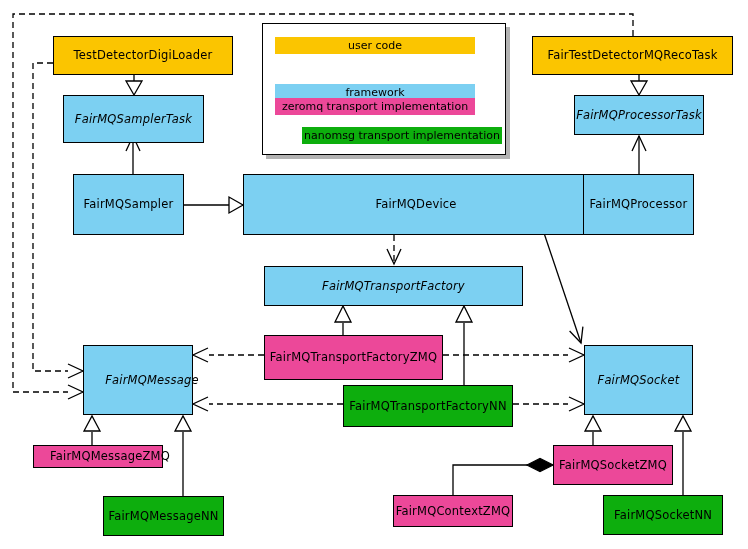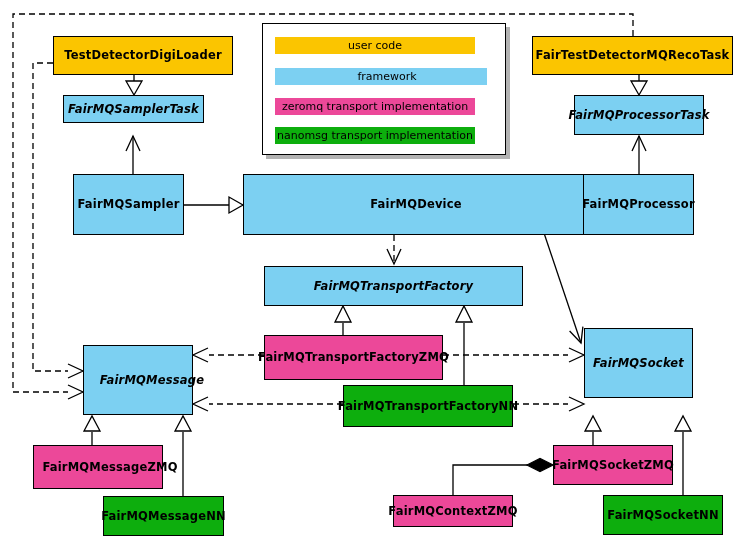--- a/index.html
+++ b/index.html
@@ -4,21 +4,21 @@
 <style>
   html,body{margin:0;padding:0;background:#fff;}
   #canvas{
     position:relative;width:748px;height:549px;background:#ffffff;overflow:hidden;
     font-family:"DejaVu Sans","Liberation Sans",sans-serif;
   }
   #edges{position:absolute;left:0;top:0;width:748px;height:549px;}
   .node{
     position:absolute;box-sizing:border-box;border:1px solid #000;
     display:flex;align-items:center;justify-content:center;text-align:center;
-    font-size:11.5px;font-weight:bold;color:#000;letter-spacing:.2px;line-height:1.1;
+    font-size:11.5px;font-weight:normal;color:#000;letter-spacing:.2px;line-height:1.1;
   }
   .abstract{font-style:italic;}
   .c-yellow{background:#fbc500;}
   .c-blue{background:#7cd0f2;}
   .c-red{background:#ec4899;}
   .c-green{background:#0dae0d;}
   #legend{
     position:absolute;left:262px;top:23px;width:244px;height:132px;box-sizing:border-box;
     background:#fff;border:1px solid #000;box-shadow:4px 4px 0 #b3b3b3;
   }
@@ -121,56 +121,56 @@
     <g>
       <path d="M453,495 L453,465 L528,465"></path>
       <polygon points="527,465 540,458.5 553,465 540,471.5" fill="#000"></polygon>
     </g>
   </svg>
 
   <div id="legend">
     <div class="legend-bar c-yellow" style="top:13px;">
       <span>user code</span>
     </div>
-    <div class="legend-bar c-blue" style="top:44px;padding-left:12px;">
+    <div class="legend-bar c-blue" style="top:60px;">
       <span>framework</span>
     </div>
     <div class="legend-bar c-red" style="top:74px;">
       <span>zeromq transport implementation</span>
     </div>
-    <div class="legend-bar c-green" style="top:103px;">
+    <div class="legend-bar c-green" style="top:103px;margin-left:27px;">
       <span>nanomsg transport implementation</span>
     </div>
   </div>
 
   <div class="node c-yellow" style="left:53px;top:36px;width:180px;height:39px;">TestDetectorDigiLoader</div>
 
   <div class="node c-yellow" style="left:532px;top:36px;width:201px;height:39px;">FairTestDetectorMQRecoTask</div>
 
-  <div class="node c-blue abstract" style="left:63px;top:95px;width:141px;height:28px;">FairMQSamplerTask</div>
+  <div class="node c-blue abstract" style="left:63px;top:95px;width:141px;height:48px;">FairMQSamplerTask</div>
 
   <div class="node c-blue abstract" style="left:574px;top:95px;width:130px;height:40px;">FairMQProcessorTask</div>
 
   <div class="node c-blue" style="left:73px;top:174px;width:111px;height:61px;">FairMQSampler</div>
 
   <div class="node c-blue" style="left:243px;top:174px;width:346px;height:61px;">FairMQDevice</div>
 
   <div class="node c-blue" style="left:583px;top:174px;width:111px;height:61px;">FairMQProcessor</div>
 
   <div class="node c-blue abstract" style="left:264px;top:266px;width:259px;height:40px;">FairMQTransportFactory</div>
 
   <div class="node c-red" style="left:264px;top:335px;width:179px;height:45px;">FairMQTransportFactoryZMQ</div>
 
   <div class="node c-green" style="left:343px;top:385px;width:170px;height:42px;">FairMQTransportFactoryNN</div>
 
   <div class="node c-blue abstract" style="left:83px;top:345px;width:110px;height:70px;padding-left:28px;">FairMQMessage</div>
 
-  <div class="node c-blue abstract" style="left:584px;top:328px;width:109px;height:70px;">FairMQSocket</div>
+  <div class="node c-blue abstract" style="left:584px;top:345px;width:109px;height:70px;">FairMQSocket</div>
 
-  <div class="node c-red" style="left:33px;top:445px;width:130px;height:44px;padding-left:24px;">FairMQMessageZMQ</div>
+  <div class="node c-red" style="left:33px;top:445px;width:130px;height:23px;padding-left:24px;">FairMQMessageZMQ</div>
 
   <div class="node c-green" style="left:103px;top:496px;width:121px;height:40px;">FairMQMessageNN</div>
 
   <div class="node c-red" style="left:553px;top:445px;width:120px;height:40px;">FairMQSocketZMQ</div>
 
   <div class="node c-green" style="left:603px;top:495px;width:120px;height:40px;">FairMQSocketNN</div>
 
   <div class="node c-red" style="left:393px;top:495px;width:120px;height:32px;">FairMQContextZMQ</div>
 
 </div>

